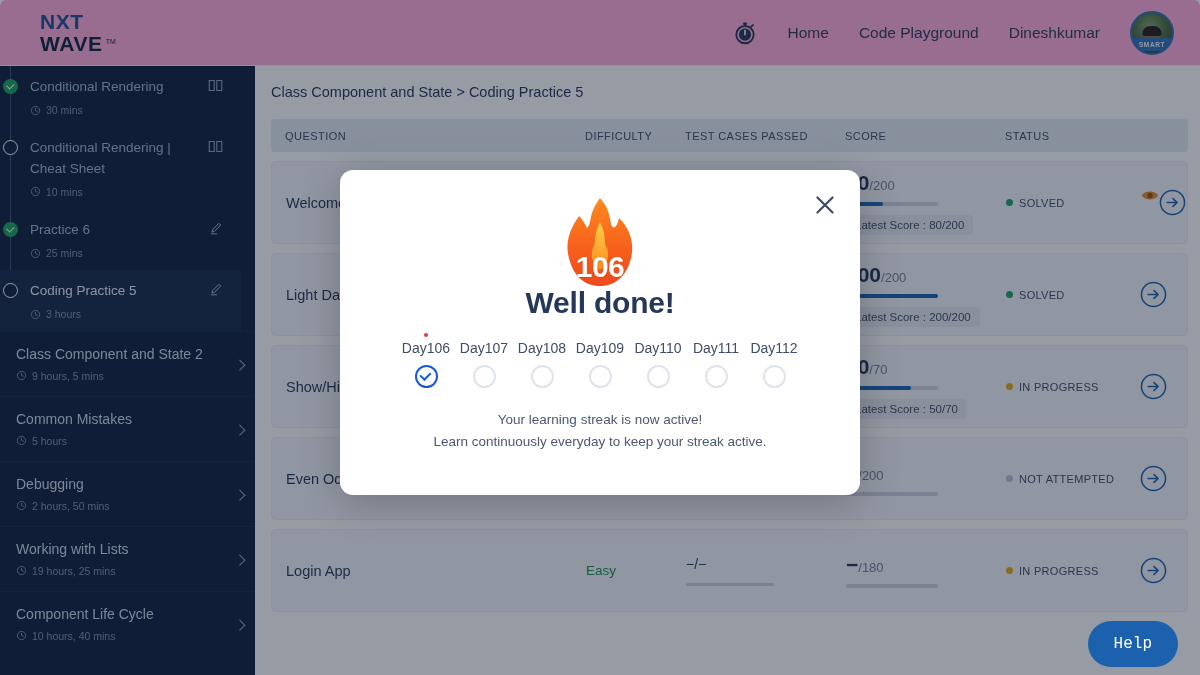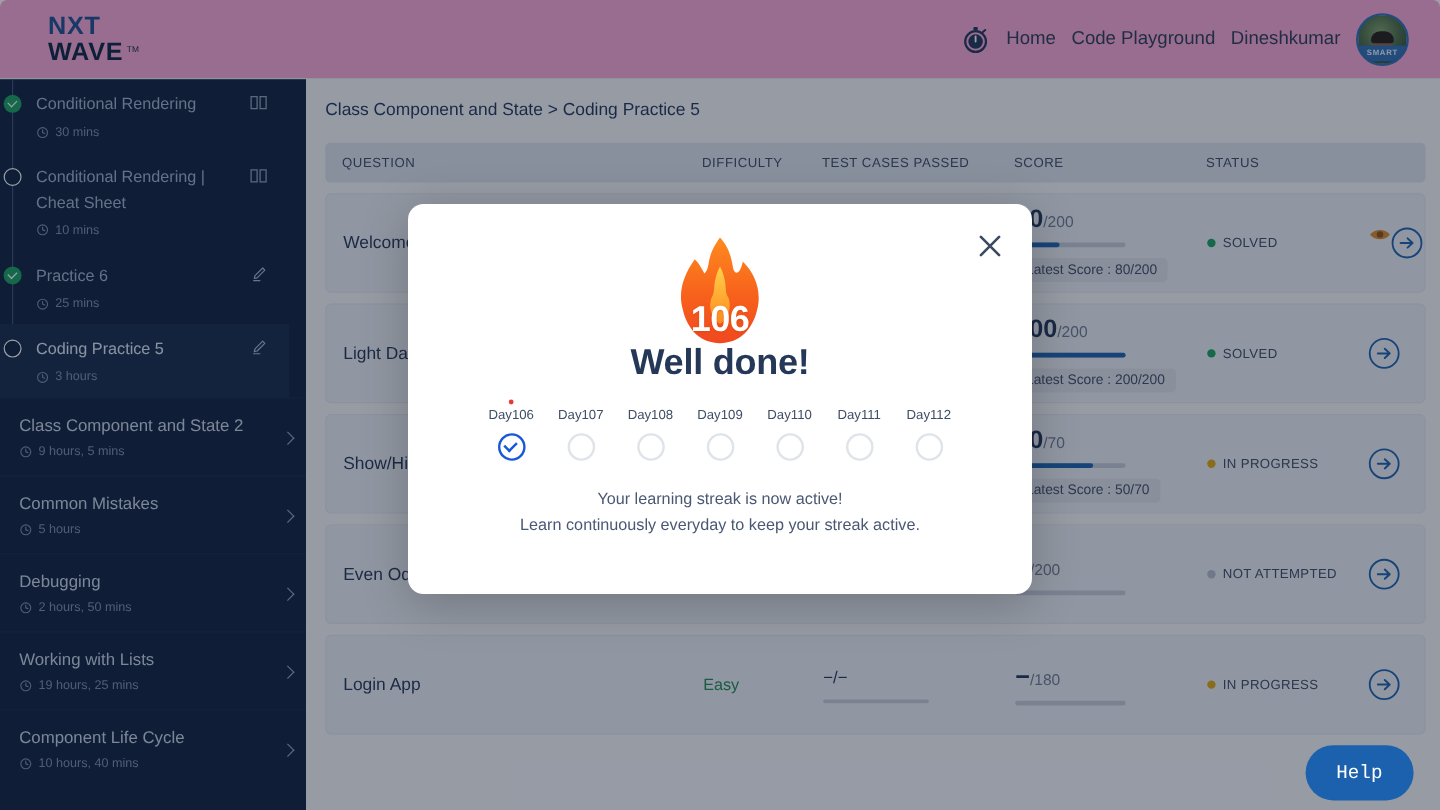--- a/index.html
+++ b/index.html
@@ -20,21 +20,21 @@
     position: absolute; top: 0; left: 0; width: 1200px; height: 66px;
     background: #f9a8d4; border-bottom: 1px solid #e6e9ef;
     display: flex; align-items: center; padding: 0 26px 0 34px;
     border-radius: 6px 6px 0 0;
   }
   .logo { display: flex; flex-direction: column; line-height: 1.02; margin-left: 6px; }
   .logo-nxt { font-size: 21px; font-weight: 700; letter-spacing: .6px; color: #1d4c8f; }
   .logo-wave-wrap { display: flex; align-items: center; }
   .logo-wave { font-size: 21px; font-weight: 700; letter-spacing: .6px; color: #0c2340; }
   .logo-tm { font-size: 7px; color: #0c2340; margin-left: 3px; margin-bottom: 3px; }
-  .hdr-right { margin-left: auto; display: flex; align-items: center; gap: 13px; }
+  .hdr-right { margin-left: auto; display: flex; align-items: center; gap: 30px; }
   .nav-link { font-size: 15.5px; color: #2b3a55; white-space: nowrap; cursor: pointer; }
   .timer-icon { width: 26px; height: 26px; display:block; }
   .avatar {
     width: 44px; height: 44px; border-radius: 50%;
     background: radial-gradient(circle at 45% 35%, #7fa36a 0%, #4d6e45 45%, #35502f 75%, #2a4226 100%);
     position: relative; overflow: hidden; border: 2px solid #2f6fb5; flex: none;
   }
   .avatar .face {
     position: absolute; left: 50%; top: 40%; transform: translateX(-50%);
     width: 17px; height: 21px; border-radius: 45% 45% 42% 42%;
@@ -82,21 +82,21 @@
   .tl-dur { font-size: 10.5px; color: #7b8da8; margin-top: 7px; display: flex; align-items: center; gap: 5px; }
   .clk { width: 11px; height: 11px; flex: none; }
   .book-ic { width: 15px; height: 13px; flex: none; margin-top: 2px; }
   .pen-ic { width: 14px; height: 14px; flex: none; margin-top: 1px; }
 
   .sec-item {
     padding: 14px 34px 14px 16px; position: relative; cursor: pointer;
     border-top: 1px solid rgba(255,255,255,.035);
   }
   .sec-title { font-size: 14px; color: #c8d3e3; }
-  .sec-dur { font-size: 10.5px; color: #7b8da8; margin-top: 8px; display: flex; align-items: center; gap: 5px; }
+  .sec-dur { font-size: 10.5px; color: #7b8da8; margin-top: 8px; display: flex; align-items: flex-start; gap: 5px; }
   .chev { position: absolute; right: 14px; top: 50%; transform: translateY(-50%); width: 8px; height: 8px;
           border-right: 1.6px solid #8fa0ba; border-top: 1.6px solid #8fa0ba; rotate: 45deg; }
 
   
   .main {
     position: absolute; left: 255px; top: 66px; width: 945px; height: 609px;
     background: #f4f6f9;
   }
   .crumb { font-size: 14.5px; color: #1f3355; padding: 18px 0 0 16px; }
   .table { margin: 19px 12px 0 16px; }
@@ -156,21 +156,21 @@
   .flame .num {
     position: absolute; left: 0; right: 0; bottom: 6px; text-align: center;
     font-size: 30px; font-weight: 700; color: #fff; letter-spacing: -.5px;
     text-shadow: 0 1px 2px rgba(180,60,0,.35);
   }
   .well {
     font-size: 30px; font-weight: 700; color: #253858; margin-top: -4px; letter-spacing: -.2px;
   }
   .days { display: flex; gap: 0; margin-top: 20px; }
   .day { width: 58px; display: flex; flex-direction: column; align-items: center; position: relative; }
-  .day-label { font-size: 11px; color: #3f4d66; }
+  .day-label { font-size: 14px; color: #3f4d66; }
   .day-reddot {
     position: absolute; top: -7px; left: 50%; transform: translateX(-50%);
     width: 4px; height: 4px; border-radius: 50%; background: #e23b3b;
   }
   .day-circ {
     width: 23px; height: 23px; border-radius: 50%; margin-top: 9px;
     border: 2px solid #dfe3ea; background: #fff;
     display: flex; align-items: center; justify-content: center;
   }
   .day-circ.on { border-color: #1858d8; }

